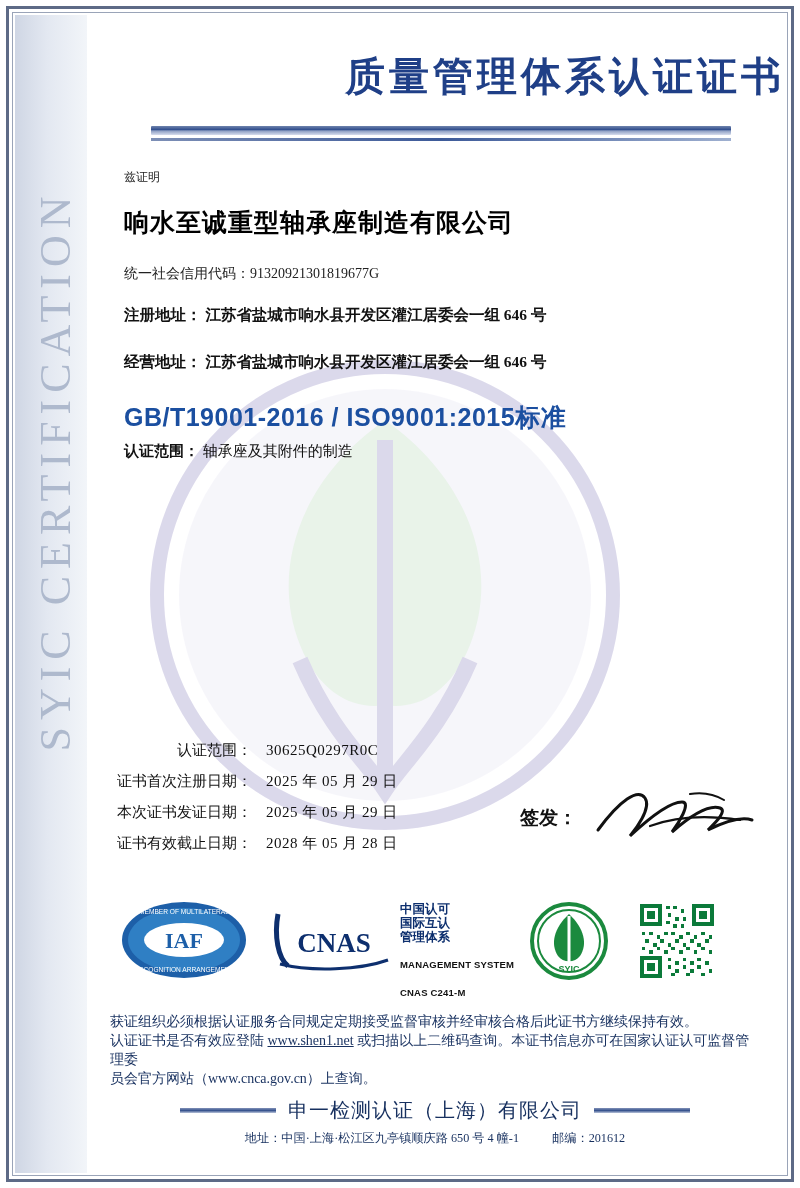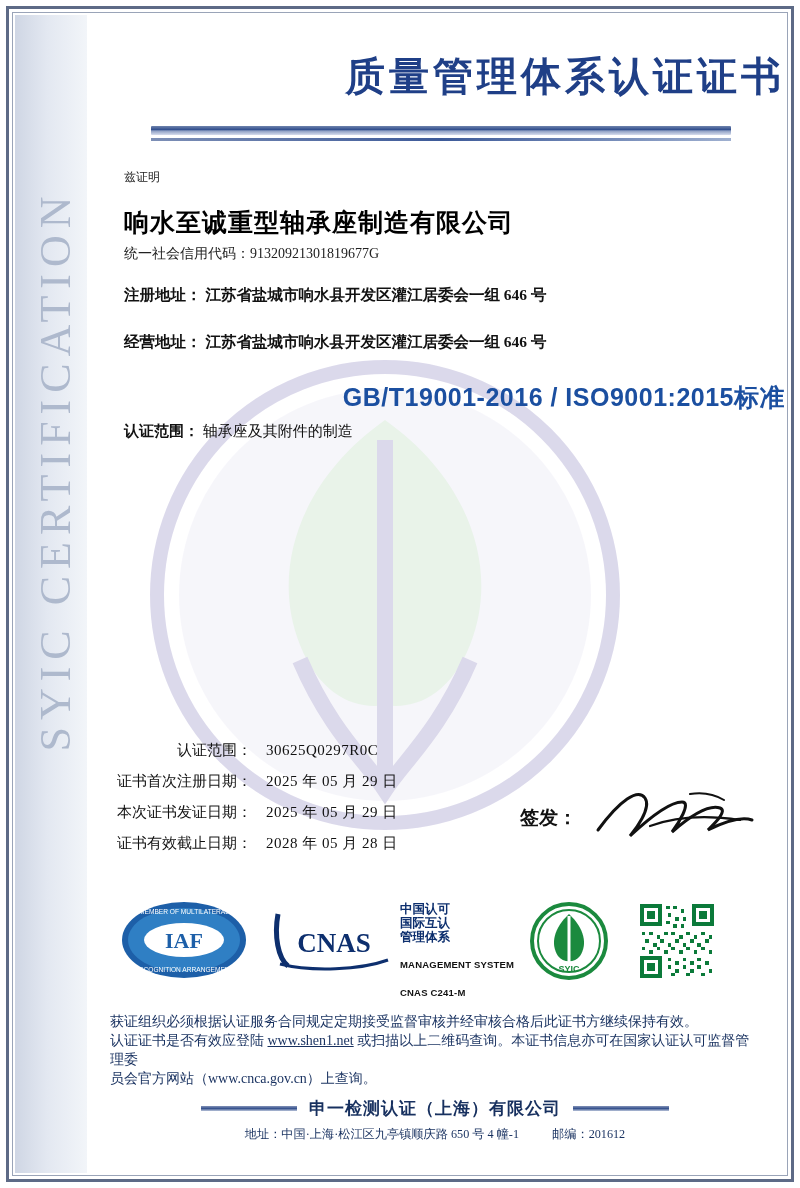--- a/index.html
+++ b/index.html
@@ -105,21 +105,21 @@
   .lead {
     font-size: 12px;
     color: #222;
     margin-bottom: 20px;
   }
   .company {
     font-size: 25px;
     font-weight: bold;
     letter-spacing: 1px;
     color: #000;
-    margin-bottom: 6px;
+    margin-bottom: 26px;
   }
   .credit-code {
     font-size: 14px;
     color: #222;
     margin-bottom: 22px;
   }
   .addr-row {
     font-size: 15.5px;
     margin-bottom: 26px;
   }
@@ -138,21 +138,20 @@
     font-weight: bold;
     color: #000;
   }
   .std-code {
     margin-top: 28px;
     font-family: "Liberation Sans", sans-serif;
     font-size: 25px;
     font-weight: bold;
     color: #1b4fa0;
     letter-spacing: .5px;
-    text-align: right;
   }
   .scope {
     margin-top: 8px;
     font-size: 15px;
   }
   .scope-label { font-weight: bold; }
   
   .numbers {
     position: absolute;
     left: 96px;
@@ -243,22 +242,22 @@
     align-items: center;
     justify-content: center;
     gap: 12px;
   }
   .foot-rule {
     height: 5px;
     width: 96px;
     background: linear-gradient(180deg,#8292b8,#39548f,#b9c4da);
   }
   .foot-org {
-    font-size: 17px;
-    font-weight: bold;
+    font-size: 20px;
+    font-weight: normal;
     color: #17305f;
     letter-spacing: 1px;
   }
   .foot-addr {
     margin-top: 6px;
     text-align: center;
     font-size: 12.2px;
     color: #17305f;
   }
   .foot-addr .zip { margin-left: 30px; }

